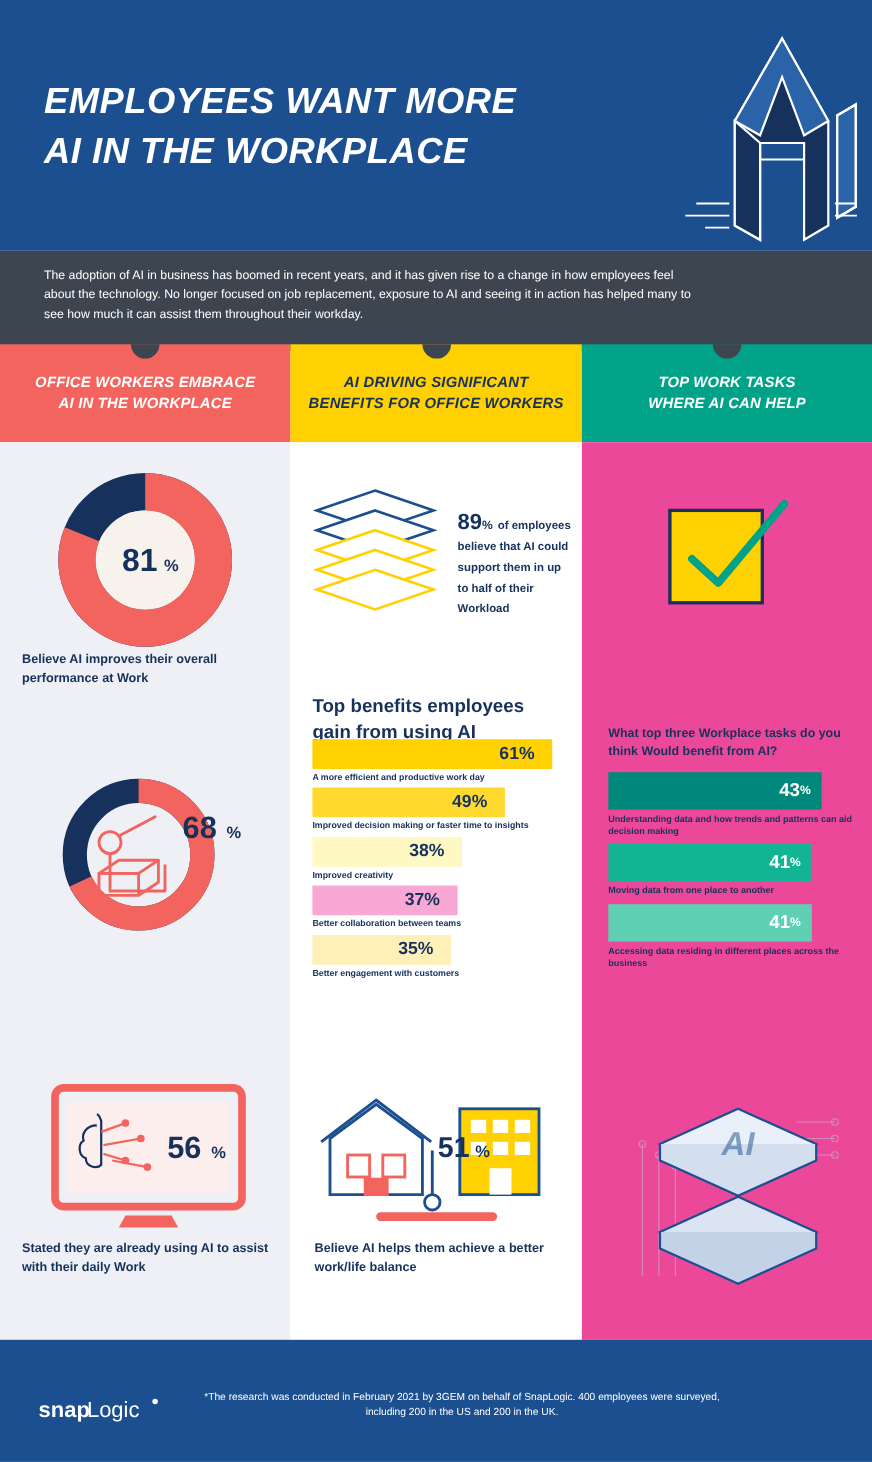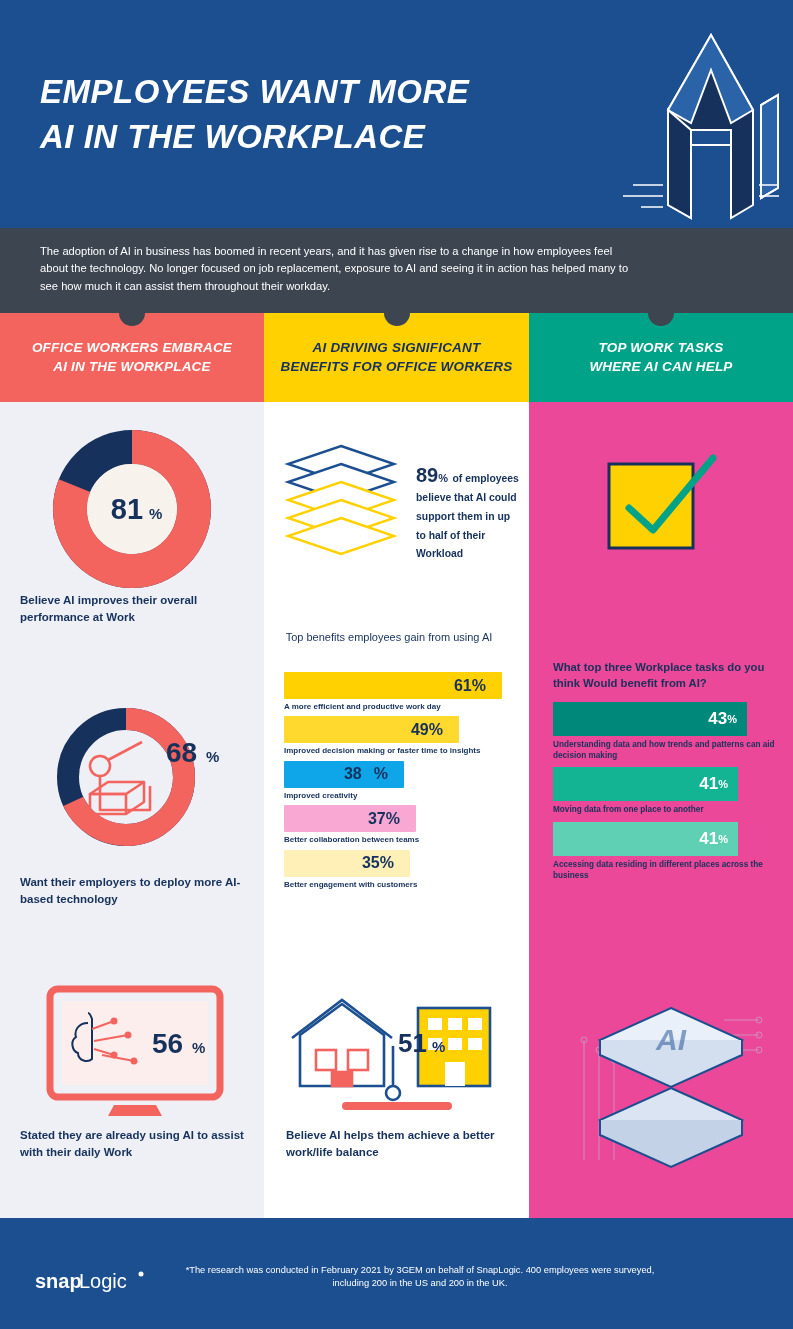--- a/index.html
+++ b/index.html
@@ -168,21 +168,20 @@
           <path d="M62 86 L62 120 L112 120 L112 96"></path>
           <path d="M70 70 L104 52"></path>
           <rect x="52" y="104" width="36" height="20"></rect>
           <path d="M52 104 L70 92 L106 92 L88 104 Z"></path>
           <path d="M106 92 L106 112 L88 124"></path>
         </g>
         <text x="128" y="72" fill="#16315c" font-family="Liberation Sans, sans-serif" font-size="28" font-weight="bold">68</text>
         <text x="168" y="72" fill="#16315c" font-family="Liberation Sans, sans-serif" font-size="15" font-weight="bold">%</text>
       </svg>
     </div>
-    <div class="caption" style="position:absolute; left:20px; top:472px; width:225px;">Want their employers to deploy more AI-based technology</div>
 
     <div style="position:absolute; left:42px; top:583px;">
       <svg width="185" height="135" viewBox="0 0 185 135">
         <rect x="8" y="4" width="170" height="108" rx="8" fill="none" stroke="#f4645f" stroke-width="7"></rect>
         <rect x="20" y="16" width="146" height="84" fill="#fdeeee"></rect>
         <path d="M72 120 L114 120 L120 131 L66 131 Z" fill="#f4645f"></path>
         <g stroke="#16315c" stroke-width="2" fill="none">
           <path d="M46 38 c-10 0 -14 8 -12 14 c-6 4 -4 14 2 16 c0 8 10 10 14 6 l0 -40 c-1 -3 -2 -6 -4 -6"></path>
           <circle cx="72" cy="36" r="3.5" fill="#f4645f" stroke="none"></circle>
           <circle cx="86" cy="50" r="3.5" fill="#f4645f" stroke="none"></circle>
@@ -208,39 +207,39 @@
           <path d="M57 58 L110 76 L57 94 L4 76 Z" stroke="#ffd100" fill="#ffffff"></path>
           <path d="M57 76 L110 94 L57 112 L4 94 Z" stroke="#ffd100" fill="#ffffff"></path>
         </g>
       </svg>
     </div>
     <div style="position:absolute; left:152px; top:62px; width:105px;">
       <span style="font-size:20px; font-weight:bold; color:#16315c;">89</span><span style="font-size:11px; font-weight:bold; color:#16315c;">%</span>
       <span style="font-size:10.4px; font-weight:bold; color:#16315c; line-height:1.42;">of employees believe that AI could support them in up to half of their Workload</span>
     </div>
 
-    <div style="position:absolute; left:20px; top:228px; width:210px; font-size:11px; font-weight:normal; color:#16315c; line-height:1.4;text-align:center;">Top benefits employees gain from using AI</div>
+    <div style="position:absolute; left:20px; top:228px; width:210px; font-size:17px; font-weight:bold; color:#16315c; line-height:1.4;">Top benefits employees gain from using AI</div>
 
     <div style="position:absolute; left:20px; top:270px; width:225px;">
       <div class="bar-row">
         <div class="bar" style="width:218px; background:#ffd100;">
           <span class="bar-val">61</span>
             <span class="pct" style="font-weight:bold;color:#16315c;">%</span>
         </div>
         <div class="bar-lab">A more efficient and productive work day</div>
       </div>
       <div class="bar-row">
         <div class="bar" style="width:175px; background:#ffd92e;">
           <span class="bar-val">49</span>
             <span class="pct" style="font-weight:bold;color:#16315c;">%</span>
         </div>
         <div class="bar-lab">Improved decision making or faster time to insights</div>
       </div>
       <div class="bar-row">
-        <div class="bar" style="width:120px; background:#0ea5e9;gap:12px;">
+        <div class="bar" style="width:136px; background:#fef9c3;">
           <span class="bar-val">38</span>
             <span class="pct" style="font-weight:bold;color:#16315c;">%</span>
         </div>
         <div class="bar-lab">Improved creativity</div>
       </div>
       <div class="bar-row">
         <div class="bar" style="width:132px; background:#f9a8d4;">
           <span class="bar-val">37</span>
             <span class="pct" style="font-weight:bold;color:#16315c;">%</span>
         </div>

